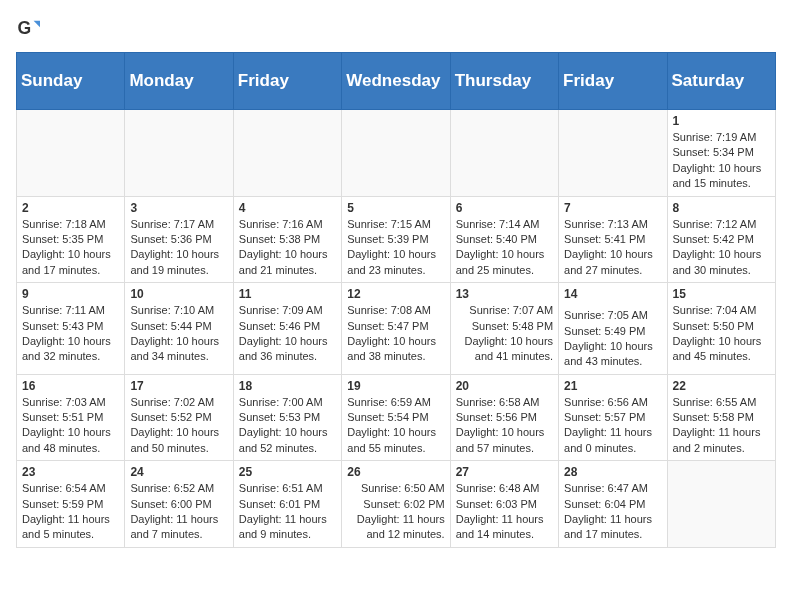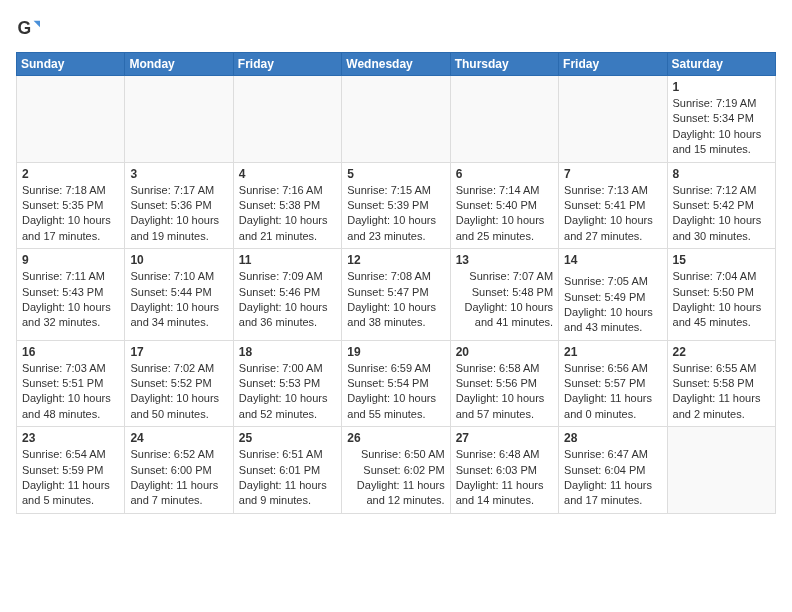--- a/index.html
+++ b/index.html
@@ -48,23 +48,23 @@
       color: #555;
     }
     .calendar {
       width: 100%;
       border-collapse: collapse;
       border: 1px solid #ccc;
     }
     .calendar th {
       background: #3a7abf;
       color: #fff;
-      font-size: 12px;
-      font-weight: bold;
-      padding: 4px 4px;
+      font-size: 17px;
+      font-weight: bold;
+      padding: 18px 4px;
       text-align: left;
       border: 1px solid #2a6aaf;
     }
     .calendar td {
       vertical-align: top;
       padding: 4px 5px;
       border: 1px solid #ddd;
       width: 108px;
       min-height: 80px;
       font-size: 10px;

